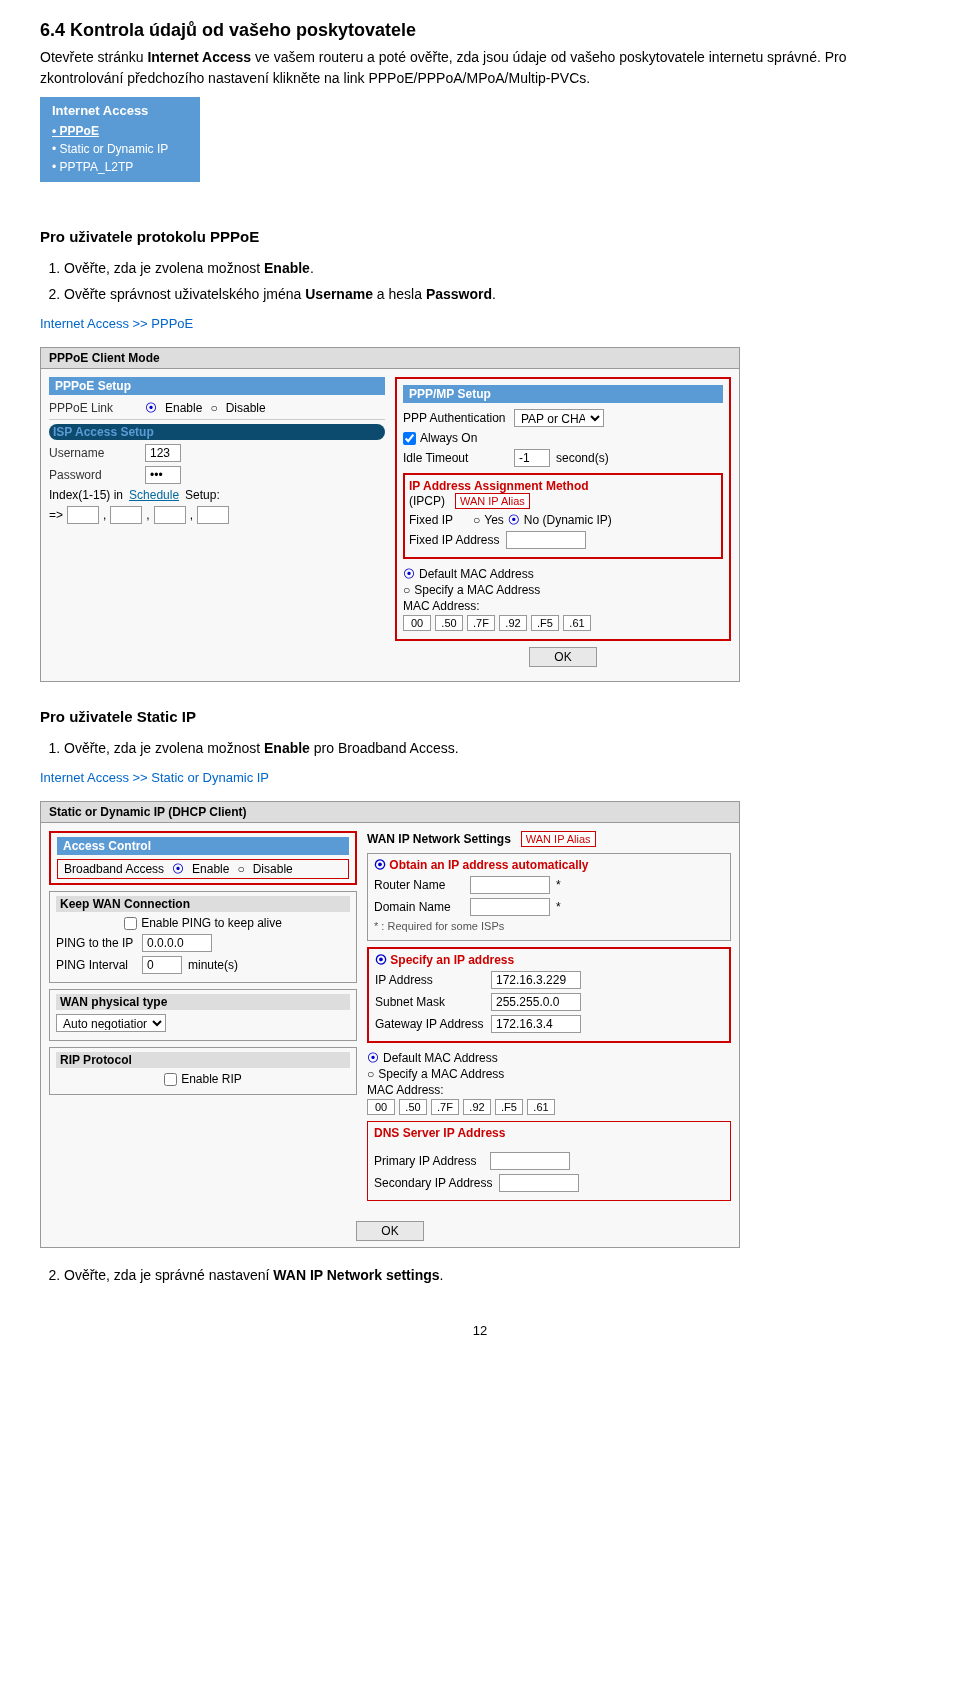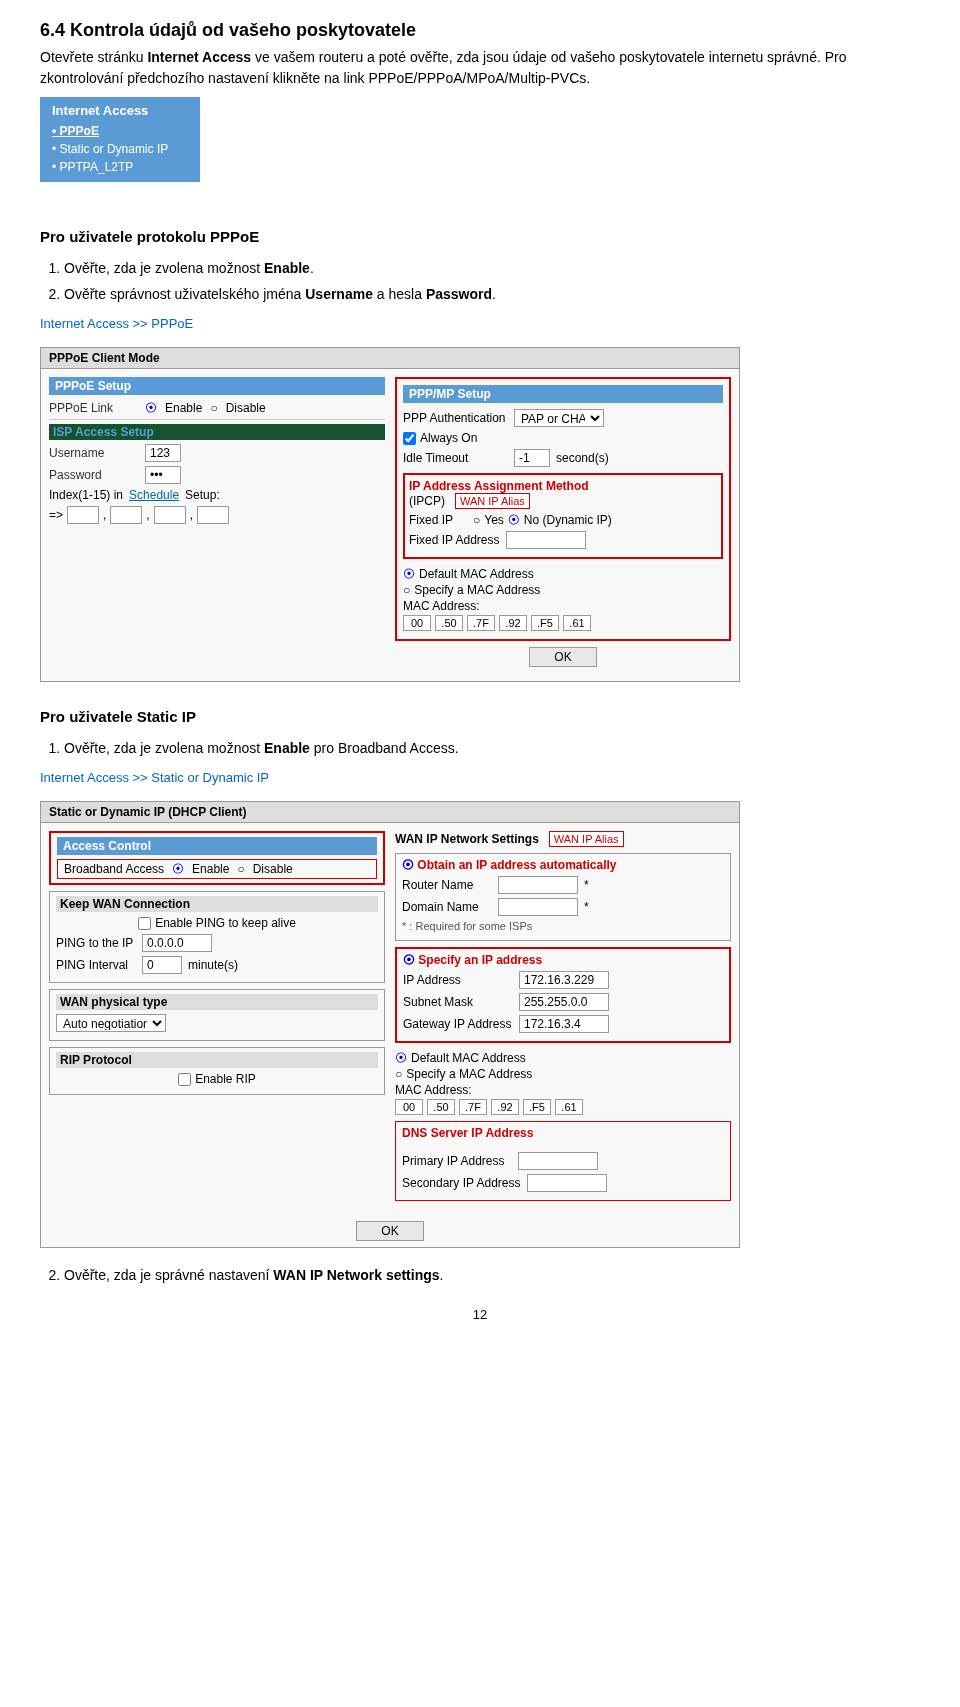--- a/index.html
+++ b/index.html
@@ -318,45 +318,46 @@
     }
     .dns-title {
       color: #cc0000;
       font-weight: bold;
       font-size: 12px;
       margin-bottom: 12px;
     }
 
     .page-num {
       text-align: center;
-      margin-top: 20px;
+      margin-top: 36px;
       font-size: 13px;
     }
 
     .isp-panel {
       border-top: 1px solid #ccc;
       padding-top: 4px;
       margin-top: 4px;
     }
     .isp-title {
       font-weight: bold;
       font-size: 12px;
       margin-bottom: 4px;
       color: #5b9bd5;
-      background: #14532d;
+      background: #0c4a6e;
       padding: 1px 4px;
+      border-radius: 8px;
     }
 
     .static-screenshot-inner {
       display: flex;
       padding: 8px;
       gap: 10px;
     }
     .static-col-left {
-      width: 336px;
+      width: 308px;
     }
     .static-col-right {
       flex: 1;
     }
 
     .always-on-check {
       display: flex;
       align-items: center;
       gap: 4px;
       margin-bottom: 4px;

